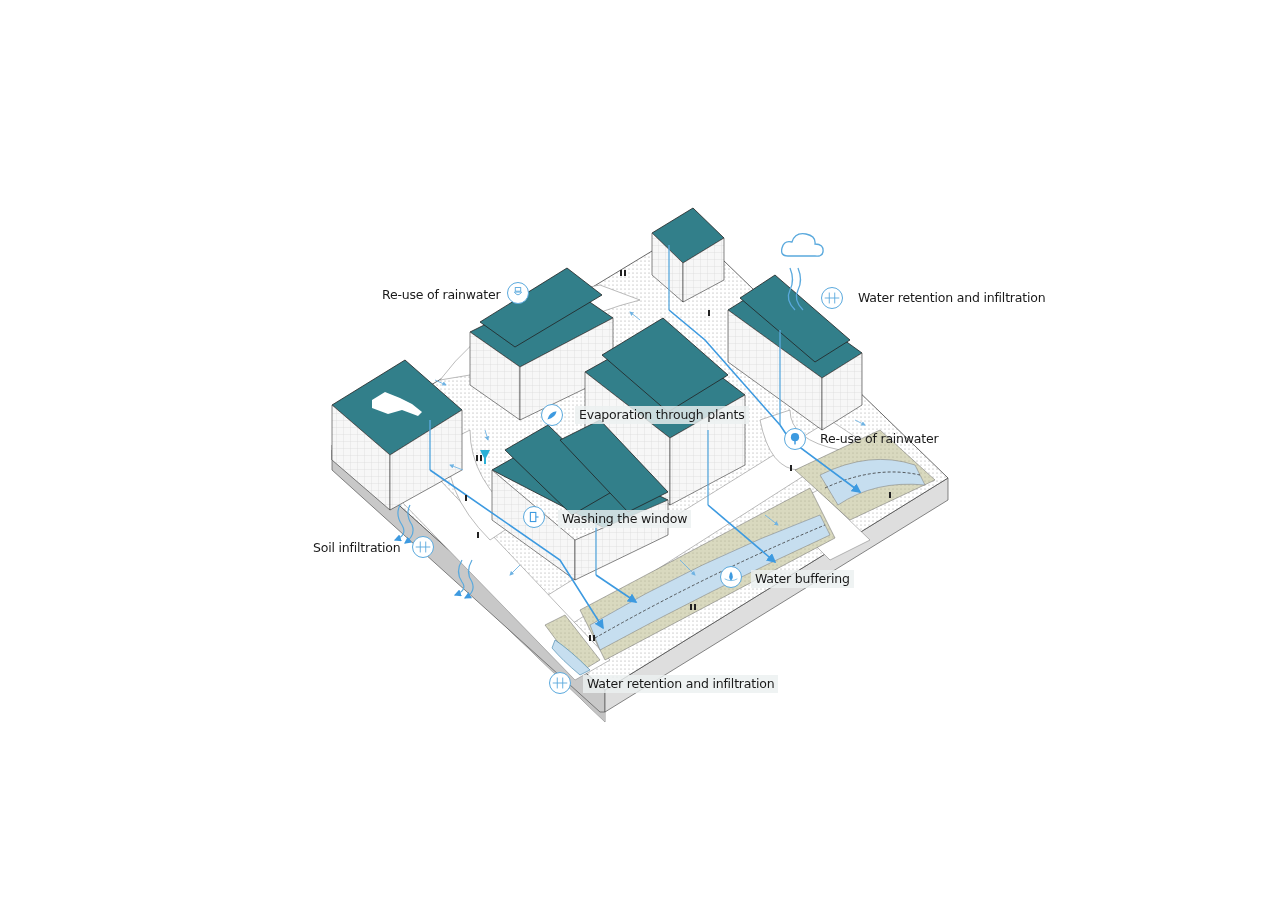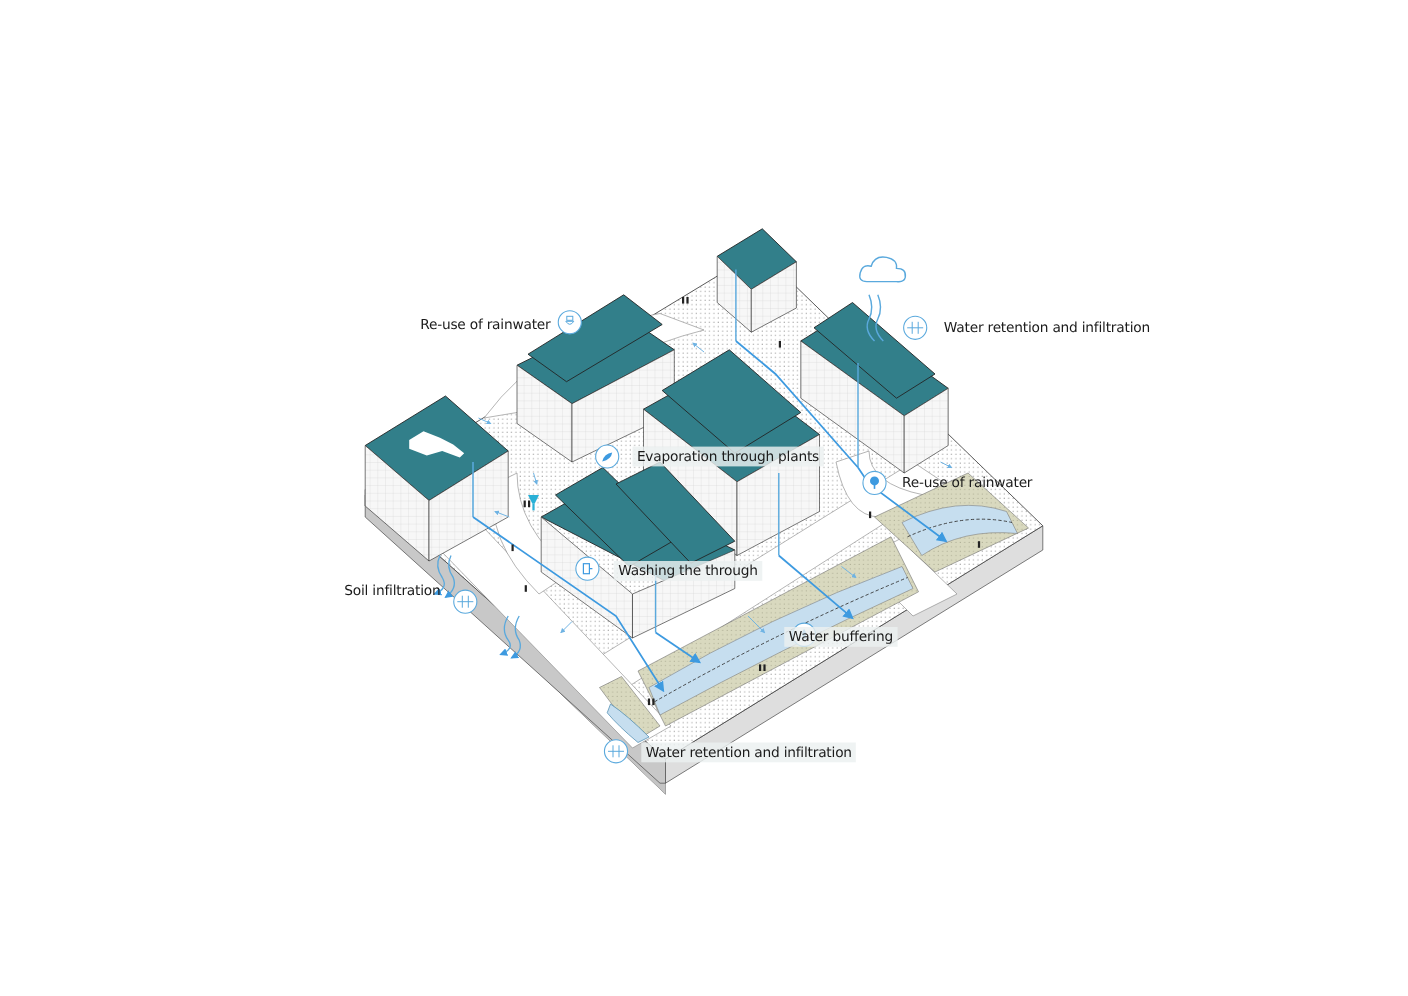--- a/index.html
+++ b/index.html
@@ -199,38 +199,38 @@
       </svg>
 </div>
 <div class="label" style="left:820px;top:431px;">Re-use of rainwater</div>
 
 <div class="icon" style="left:523px;top:506px;">
   <svg viewBox="0 0 22 22">
         <rect x="7" y="6" width="6" height="10" fill="none" stroke="#3d9ae0" stroke-width="1.2"></rect>
         <line x1="13" y1="11" x2="16" y2="11" stroke="#3d9ae0" stroke-width="1.2"></line>
       </svg>
 </div>
-<div class="label hl" style="left:558px;top:510px;">Washing the through</div>
+<div class="label hl" style="left:558px;top:510px;">Washing the window</div>
 
 <div class="icon" style="left:412px;top:536px;">
   <svg viewBox="0 0 22 22">
         <line x1="3" y1="11" x2="19" y2="11" stroke="#5aa9dd" stroke-width="1"></line>
         <line x1="8" y1="5" x2="8" y2="17" stroke="#5aa9dd" stroke-width="1"></line>
         <line x1="14" y1="5" x2="14" y2="17" stroke="#5aa9dd" stroke-width="1"></line>
       </svg>
 </div>
-<div class="label" style="left:313px;top:529px;text-align:center;">Soil infiltration</div>
+<div class="label" style="left:313px;top:540px;text-align:center;">Soil infiltration</div>
 
 <div class="icon" style="left:720px;top:566px;">
   <svg viewBox="0 0 22 22">
         <path d="M11 5 Q15 11 11 15 Q7 11 11 5 Z" fill="#3d9ae0"></path>
         <path d="M4 13 Q11 17 18 13" fill="none" stroke="#5aa9dd" stroke-width="0.8"></path>
       </svg>
 </div>
-<div class="label hl" style="left:713px;top:570px;">Water buffering</div>
+<div class="label hl" style="left:751px;top:570px;">Water buffering</div>
 
 <div class="icon" style="left:549px;top:672px;">
   <svg viewBox="0 0 22 22">
         <line x1="3" y1="11" x2="19" y2="11" stroke="#5aa9dd" stroke-width="1"></line>
         <line x1="8" y1="5" x2="8" y2="17" stroke="#5aa9dd" stroke-width="1"></line>
         <line x1="14" y1="5" x2="14" y2="17" stroke="#5aa9dd" stroke-width="1"></line>
       </svg>
 </div>
 <div class="label hl" style="left:583px;top:675px;">Water retention and infiltration</div>
 </div>

